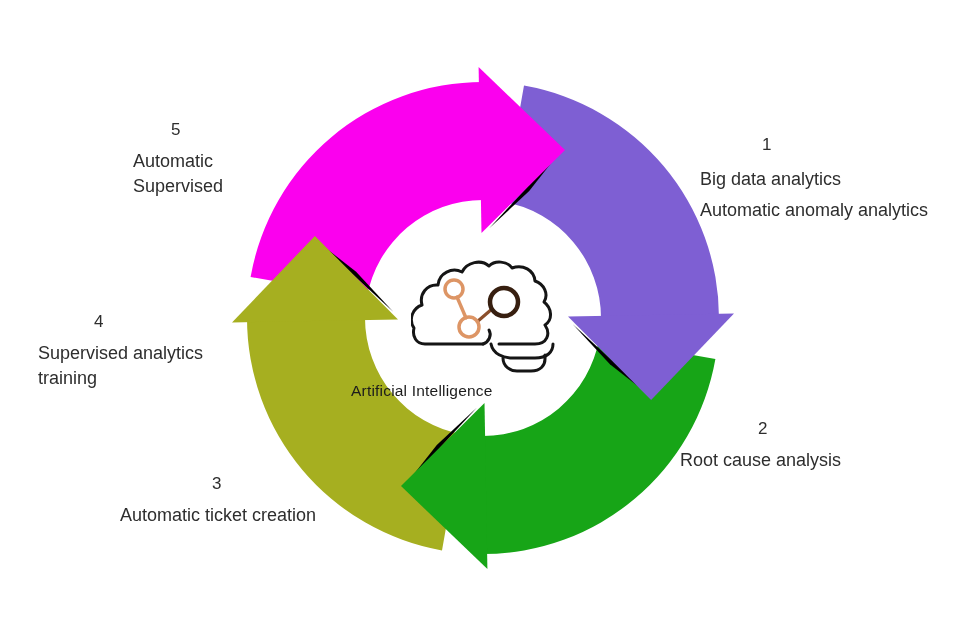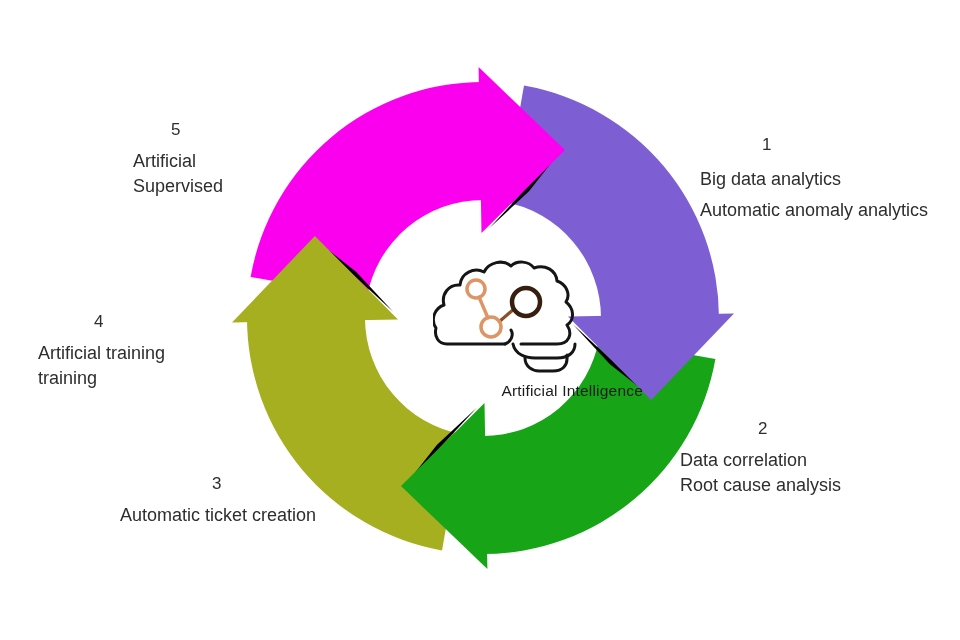--- a/index.html
+++ b/index.html
@@ -1,19 +1,19 @@
 <!DOCTYPE html>
 <html><head>
 <meta charset="utf-8">
 <style>
   html,body{margin:0;padding:0;background:#ffffff;}
   body{font-family:"Liberation Sans", sans-serif; color:#2e2e2e;}
   .stage{position:relative;width:960px;height:640px;background:#ffffff;overflow:hidden;}
   .wheel-svg{position:absolute;left:0;top:0;}
-  .center-box{position:absolute;left:433px;top:256px;width:150px;height:150px;text-align:right;}
+  .center-box{position:absolute;left:411px;top:256px;width:150px;height:150px;text-align:left;}
   .center-label{position:absolute;left:-60px;right:-60px;top:126px;font-size:15.5px;color:#1c1c1c;letter-spacing:.2px;}
   .step{position:absolute;font-size:18px;color:#2e2e2e;}
   .step .step-num{font-size:17px;margin-bottom:9px;}
   .step .step-lines{line-height:25px;}
   .step-1{left:700px;top:135px;}
   .step-1 .step-num{margin-left:62px;}
   .step-1 .step-lines{line-height:31px;}
   .step-2{left:680px;top:419px;}
   .step-2 .step-num{margin-left:78px;}
   .step-3{left:120px;top:474px;}
@@ -69,38 +69,37 @@
   <div class="step step-1">
     <div class="step-num">1</div>
     <div class="step-lines">
         <div>Big data analytics</div>
         <div>Automatic anomaly analytics</div>
       </div>
   </div>
   <div class="step step-2">
     <div class="step-num">2</div>
     <div class="step-lines">
-        <div>Data correlation</div>
         <div>Root cause analysis</div>
       </div>
   </div>
   <div class="step step-3">
     <div class="step-num">3</div>
     <div class="step-lines">
         <div>Automatic ticket creation</div>
       </div>
   </div>
   <div class="step step-4">
     <div class="step-num">4</div>
     <div class="step-lines">
-        <div>Artificial training</div>
+        <div>Supervised analytics</div>
         <div>training</div>
       </div>
   </div>
   <div class="step step-5">
     <div class="step-num">5</div>
     <div class="step-lines">
-        <div>Artificial</div>
+        <div>Automatic</div>
         <div>Supervised</div>
       </div>
   </div>
 
 </div>
 
 </body></html>

